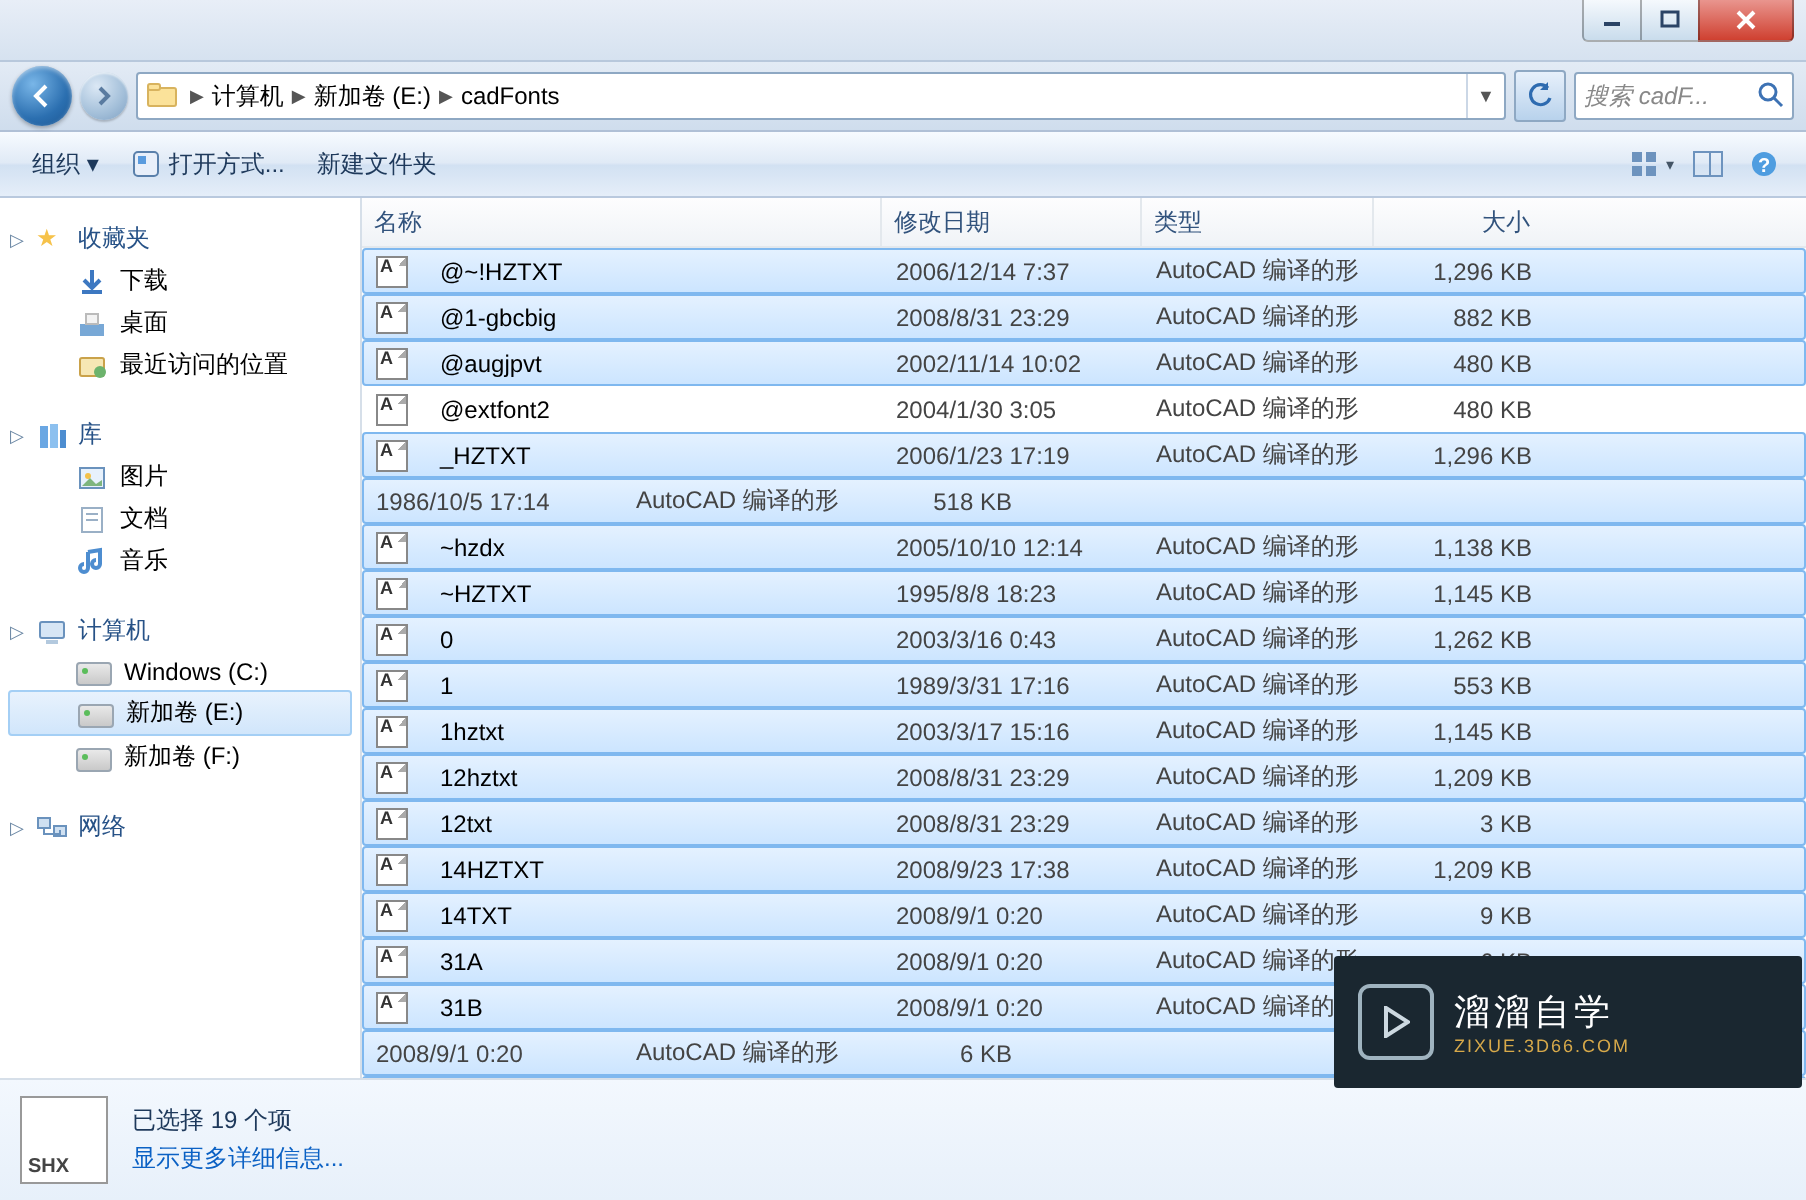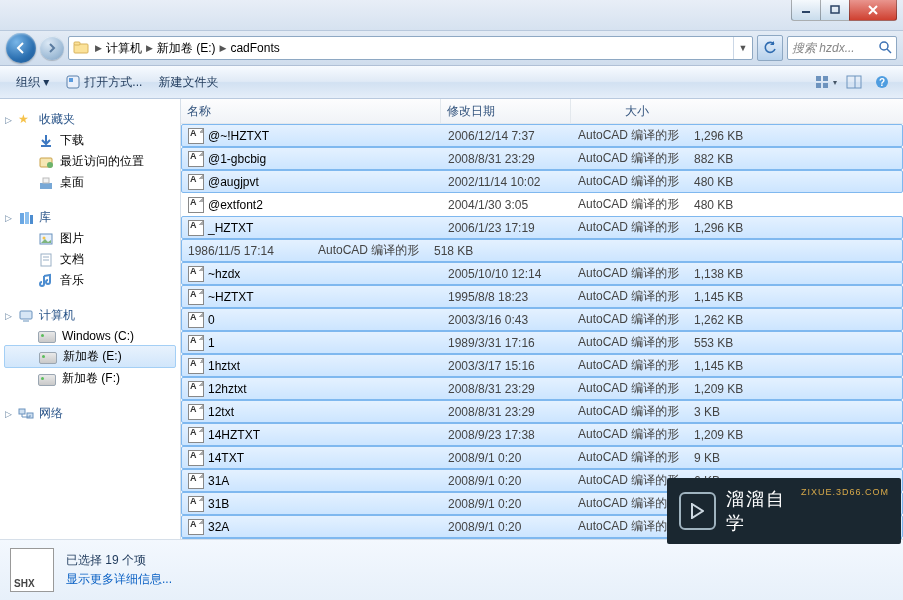--- a/index.html
+++ b/index.html
@@ -50,41 +50,41 @@
 .cols{height:24px;display:flex;align-items:center;border-bottom:1px solid #e3e8ed;background:linear-gradient(#fdfdfe,#f0f3f7);color:#32537d}
 .col{padding:0 6px;border-right:1px solid #e3e8ed;height:100%;display:flex;align-items:center;box-sizing:border-box}
 .col.name{width:260px}
 .col.date{width:130px}
 .col.type{width:116px}
 .col.size{width:84px;justify-content:flex-end;border-right:none}
 .filelist{flex:1;overflow-y:auto}
 .row{height:21px;display:flex;align-items:center;border:1px solid transparent}
 .row.sel{background:linear-gradient(#e4f1ff,#cce5ff);border:1px solid #7fb8ef;border-radius:2px}
 .cell{padding:0 6px;box-sizing:border-box;overflow:hidden;white-space:nowrap;text-overflow:ellipsis}
-.cell.name{width:260px;display:flex;align-items:center;gap:4px}
+.cell.name{width:260px;display:flex;align-items:center;gap:16px}
 .cell.date{width:130px;color:#444}
 .cell.type{width:116px;color:#444}
-.cell.size{width:84px;color:#444}
+.cell.size{width:84px;text-align:right;color:#444}
 
 .file-ico{width:16px;height:16px;flex:0 0 16px;background:#fff;border:1px solid #888;position:relative;box-sizing:border-box}
 .file-ico::before{content:"A";position:absolute;top:-1px;left:1px;font-size:9px;font-weight:bold;color:#333}
 .file-ico::after{content:"";position:absolute;top:0;right:0;width:4px;height:4px;background:linear-gradient(135deg,#fff 50%,#aaa 50%)}
 
 
 .details{height:52px;border-top:1px solid #d6dfe9;background:linear-gradient(#f3f8fe,#e7f0fa);display:flex;align-items:center;padding:4px 10px;gap:12px}
 .details .big-ico{width:42px;height:42px;background:#fff;border:1px solid #999;position:relative}
 .details .big-ico span{position:absolute;left:3px;bottom:2px;font-weight:bold;font-size:10px;color:#444}
 .det-text{display:flex;flex-direction:column;gap:2px;color:#37557c}
 .det-text .line1{color:#1e395b}
 .det-text .line2{color:#0b61c4;cursor:pointer}
 
 
 .watermark{position:absolute;right:2px;bottom:56px;width:210px;height:66px;background:#1a2730;color:#fff;display:flex;align-items:center;padding:0 12px;gap:10px;border-radius:2px}
 .watermark .play{width:34px;height:34px;border:2px solid #9fb3bf;border-radius:6px;display:flex;align-items:center;justify-content:center}
-.watermark .txt{display:flex;flex-direction:row}
+.watermark .txt{display:flex;flex-direction:column}
 .watermark .txt .big{font-size:18px;letter-spacing:2px}
 .watermark .txt .small{font-size:9px;color:#d7a94a;letter-spacing:1px}
 
 
 .ico{width:16px;height:16px;display:inline-block}
 .ico-star{color:#f6c24a}
 .ico-lib{color:#3d8cd6}
 .ico-comp{color:#6a92bd}
 .ico-drive{background:linear-gradient(#e9e9e9,#c9c9c9);border:1px solid #9aa6b2;border-radius:2px;height:10px;margin-top:3px;position:relative}
 .ico-drive::after{content:"";position:absolute;left:2px;top:2px;width:3px;height:3px;background:#5bbd5b;border-radius:50%}
@@ -150,21 +150,21 @@
           <span style="font-size:9px;color:#555">▼</span>
         </div>
     </div>
     <div class="refresh">
       <svg width="14" height="14">
           <path d="M11 3 A5 5 0 1 0 12 8" fill="none" stroke="#2e6bb0" stroke-width="1.6"></path>
           <path d="M11 0 L11 4 L7 4 Z" fill="#2e6bb0"></path>
         </svg>
     </div>
     <div class="searchbox">
-      <span>搜索 hzdx...</span>
+      <span>搜索 cadF...</span>
       <span class="mag">
         <svg width="14" height="14">
             <circle cx="6" cy="6" r="4" fill="none" stroke="#3d72b4" stroke-width="1.5"></circle>
             <line x1="9" y1="9" x2="13" y2="13" stroke="#3d72b4" stroke-width="1.5"></line>
           </svg>
       </span>
     </div>
   </div>
 
   <div class="toolbar">
@@ -214,31 +214,31 @@
         <div id="fav-items">
             <div class="navitem">
               <span class="ico"><svg width="16" height="16">
                   <path d="M8 2 L8 11 M4 7 L8 11 L12 7" fill="none" stroke="#3d78c1" stroke-width="2"></path>
                   <line x1="3" y1="13" x2="13" y2="13" stroke="#3d78c1" stroke-width="2"></line>
                 </svg></span>
               <span>下载</span>
             </div>
             <div class="navitem">
               <span class="ico"><svg width="16" height="16">
+                  <rect x="2" y="8" width="12" height="6" fill="#78a8d6"></rect>
+                  <rect x="5" y="3" width="6" height="5" fill="#f3f3f3" stroke="#bbb"></rect>
+                </svg></span>
+              <span>桌面</span>
+            </div>
+            <div class="navitem">
+              <span class="ico"><svg width="16" height="16">
                   <rect x="2" y="4" width="12" height="9" rx="1" fill="#f6e7b4" stroke="#caa24a"></rect>
                   <circle cx="12" cy="11" r="3" fill="#6cb36c"></circle>
                 </svg></span>
               <span>最近访问的位置</span>
-            </div>
-            <div class="navitem">
-              <span class="ico"><svg width="16" height="16">
-                  <rect x="2" y="8" width="12" height="6" fill="#78a8d6"></rect>
-                  <rect x="5" y="3" width="6" height="5" fill="#f3f3f3" stroke="#bbb"></rect>
-                </svg></span>
-              <span>桌面</span>
             </div>
           </div>
       </div>
       <div class="navgroup">
         <div class="navhead">
           <span class="tri">▷</span>
           <span class="ico ico-lib">
             <svg width="16" height="16">
                 <rect x="2" y="3" width="4" height="11" fill="#6aa7e3"></rect>
                 <rect x="7" y="2" width="4" height="12" fill="#8cc0ef"></rect>
@@ -311,20 +311,21 @@
           </span>
           <span>网络</span>
         </div>
       </div>
     </div>
 
     <div class="filepane">
       <div class="cols">
         <div class="col name">名称</div>
         <div class="col date">修改日期</div>
+        <div class="col type">类型</div>
         <div class="col size">大小</div>
       </div>
       <div class="filelist" id="filelist">
           <div class="row sel">
       <div class="cell name">
               <span class="file-ico"></span>
               <span>@~!HZTXT</span>
             </div>
       <div class="cell date">2006/12/14 7:37</div>
       <div class="cell type">AutoCAD 编译的形</div>
@@ -360,21 +361,21 @@
           <div class="row sel">
       <div class="cell name">
               <span class="file-ico"></span>
               <span>_HZTXT</span>
             </div>
       <div class="cell date">2006/1/23 17:19</div>
       <div class="cell type">AutoCAD 编译的形</div>
       <div class="cell size">1,296 KB</div>
     </div>
           <div class="row sel">
-      <div class="cell date">1986/11/5 17:14</div>
+      <div class="cell date">1986/10/5 17:14</div>
       <div class="cell type">AutoCAD 编译的形</div>
       <div class="cell size">518 KB</div>
     </div>
           <div class="row sel">
       <div class="cell name">
               <span class="file-ico"></span>
               <span>~hzdx</span>
             </div>
       <div class="cell date">2005/10/10 12:14</div>
       <div class="cell type">AutoCAD 编译的形</div>
@@ -464,24 +465,20 @@
           <div class="row sel">
       <div class="cell name">
               <span class="file-ico"></span>
               <span>31B</span>
             </div>
       <div class="cell date">2008/9/1 0:20</div>
       <div class="cell type">AutoCAD 编译的形</div>
       <div class="cell size">6 KB</div>
     </div>
           <div class="row sel">
-      <div class="cell name">
-              <span class="file-ico"></span>
-              <span>32A</span>
-            </div>
       <div class="cell date">2008/9/1 0:20</div>
       <div class="cell type">AutoCAD 编译的形</div>
       <div class="cell size">6 KB</div>
     </div>
           <div class="row sel">
 
       <div class="cell size"></div>
     </div>
         </div>
     </div>

